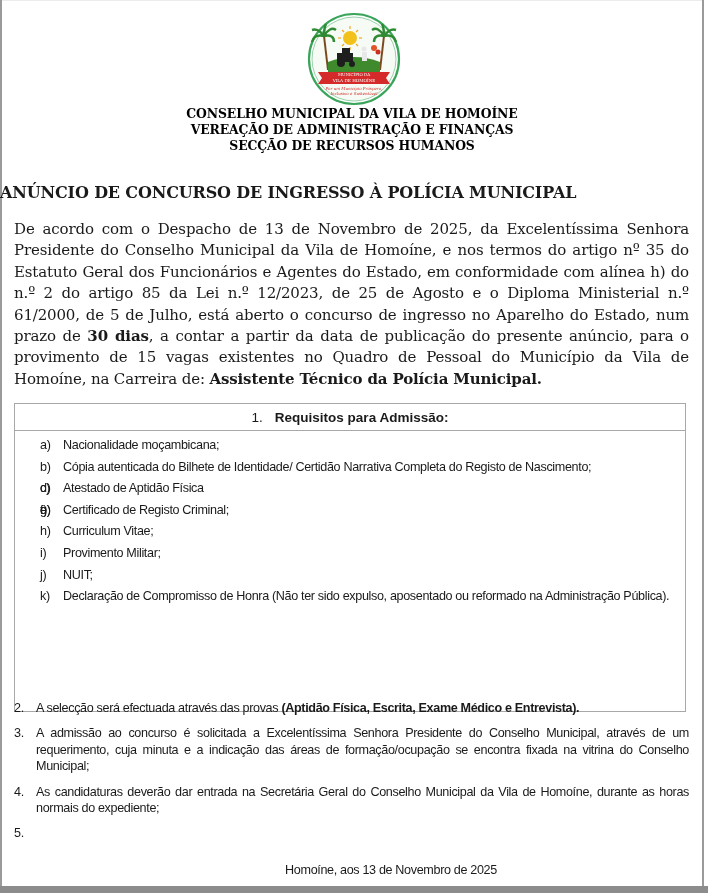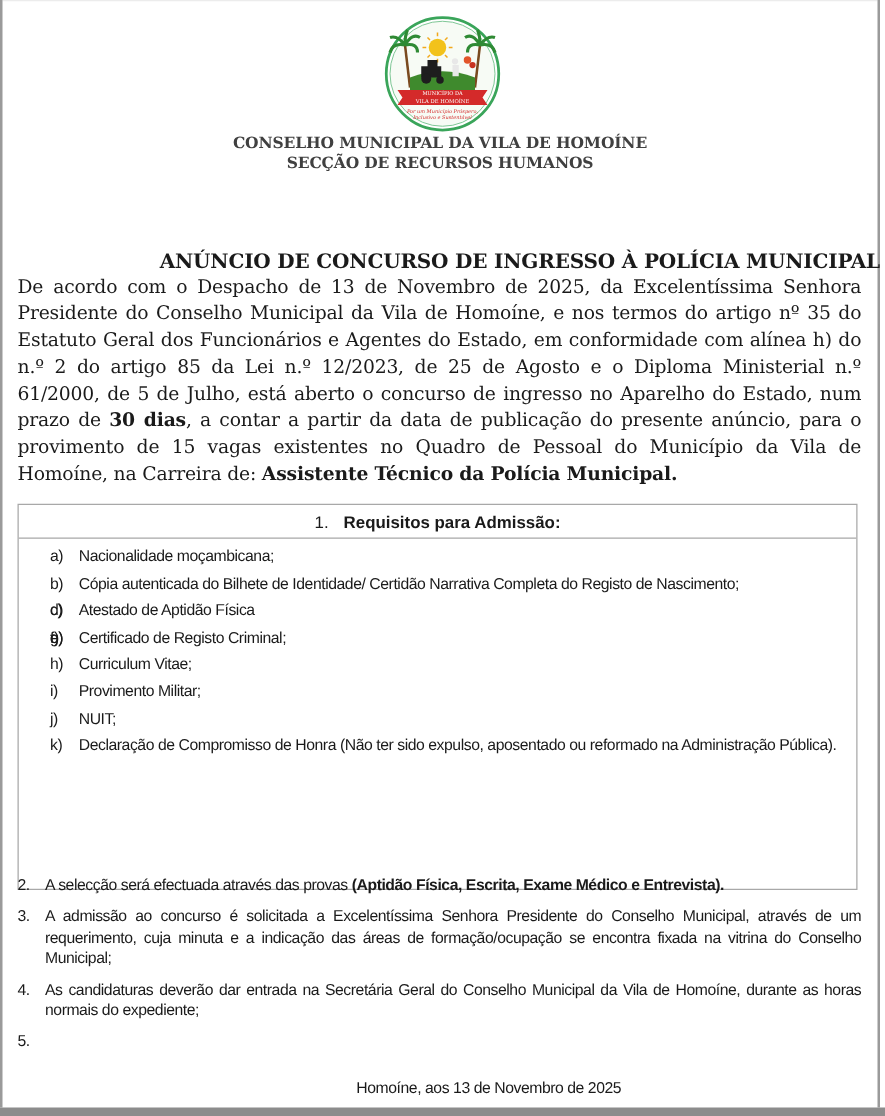--- a/index.html
+++ b/index.html
@@ -11,23 +11,23 @@
   }
   .left-edge { position:absolute; left:0; top:0; width:2px; height:886px; background:#9a9a9a; }
   .right-edge { position:absolute; left:702px; top:0; width:2px; height:886px; background:#9a9a9a; }
   .right-gap { position:absolute; left:704px; top:0; width:4px; height:886px; background:#ffffff; }
   .bottom-bar { position:absolute; left:0; top:886px; width:708px; height:7px; background:#8c8c8c; }
   .top-line { position:absolute; left:2px; top:0; width:700px; height:1px; background:#ececec; }
 
   .logo { position:absolute; left:304px; top:12px; width:100px; height:94px; }
 
   .header-block { position:absolute; left:0; top:106px; width:704px; text-align:center;
-    font-family:"DejaVu Serif", serif; font-weight:bold; font-size:12.4px; line-height:16px; color:#404040; letter-spacing:-0.1px; }
-  .title { position:absolute; left:0; top:182px; width:704px; text-align:right;
-    font-family:"DejaVu Serif", serif; font-weight:bold; font-size:16px; line-height:22px; letter-spacing:-0.15px;margin-top:16px; }
+    font-family:"DejaVu Serif", serif; font-weight:bold; font-size:12.4px; line-height:16px; color:#000000; letter-spacing:-0.1px; }
+  .title { position:absolute; left:0; top:182px; width:704px; text-align:left;
+    font-family:"DejaVu Serif", serif; font-weight:bold; font-size:16px; line-height:22px; letter-spacing:-0.15px; }
 
   .intro { position:absolute; left:14px; top:219px; width:675px; text-align:justify;
     font-family:"DejaVu Serif", serif; font-size:15px; line-height:21.4px; letter-spacing:-0.15px; }
   .intro b { font-weight:bold; }
 
   .req-box { position:absolute; left:14px; top:387px; width:672px; height:309px; border:1px solid #a8a8a8; box-sizing:border-box;margin-top:16px; }
   .req-head { height:26px; border-bottom:1px solid #a8a8a8; text-align:center;
     font-family:"Liberation Sans Narrow","Liberation Sans", sans-serif; font-weight:bold; font-size:13.5px; line-height:27px; }
   .req-head .num { font-weight:normal; margin-right:12px; }
   .req-list { list-style:none; margin:0; padding:4px 0 0 0;
@@ -100,20 +100,21 @@
     <text x="50" y="64" font-size="4" text-anchor="middle" fill="#ffffff" font-family="DejaVu Serif, serif">MUNICÍPIO DA</text>
     <text x="50" y="70" font-size="4.2" text-anchor="middle" fill="#ffffff" font-family="DejaVu Serif, serif">VILA DE HOMOÍNE</text>
 
     <text x="50" y="78" font-size="4" text-anchor="middle" fill="#d42a2a" font-family="DejaVu Serif, serif" font-style="italic">Por um Município Próspero,</text>
     <text x="50" y="83" font-size="4" text-anchor="middle" fill="#d42a2a" font-family="DejaVu Serif, serif" font-style="italic">Inclusivo e Sustentável</text>
   </svg>
 </div>
 
 <div class="header-block">
   <div>CONSELHO MUNICIPAL DA VILA DE HOMOÍNE</div>
+  <div>VEREAÇÃO DE ADMINISTRAÇÃO E FINANÇAS</div>
   <div>SECÇÃO DE RECURSOS HUMANOS</div>
 </div>
 
 <div class="title">ANÚNCIO DE CONCURSO DE INGRESSO À POLÍCIA MUNICIPAL</div>
 
 <div class="intro"><span>De acordo com o Despacho de 13 de Novembro de 2025, da Excelentíssima Senhora Presidente do Conselho Municipal da Vila de Homoíne, e nos termos do artigo nº 35 do Estatuto Geral dos Funcionários e Agentes do Estado, em conformidade com alínea h) do n.º 2 do artigo 85 da Lei n.º 12/2023, de 25 de Agosto e o Diploma Ministerial n.º 61/2000, de 5 de Julho, está aberto o concurso de ingresso no Aparelho do Estado, num prazo de </span><b>30 dias</b><span>, a contar a partir da data de publicação do presente anúncio, para o provimento de 15 vagas existentes no Quadro de Pessoal do Município da Vila de Homoíne, na Carreira de: </span><b>Assistente Técnico da Polícia Municipal.</b></div>
 
 <div class="req-box">
   <div class="req-head">
     <span class="num">1.</span><span>Requisitos para Admissão:</span>

